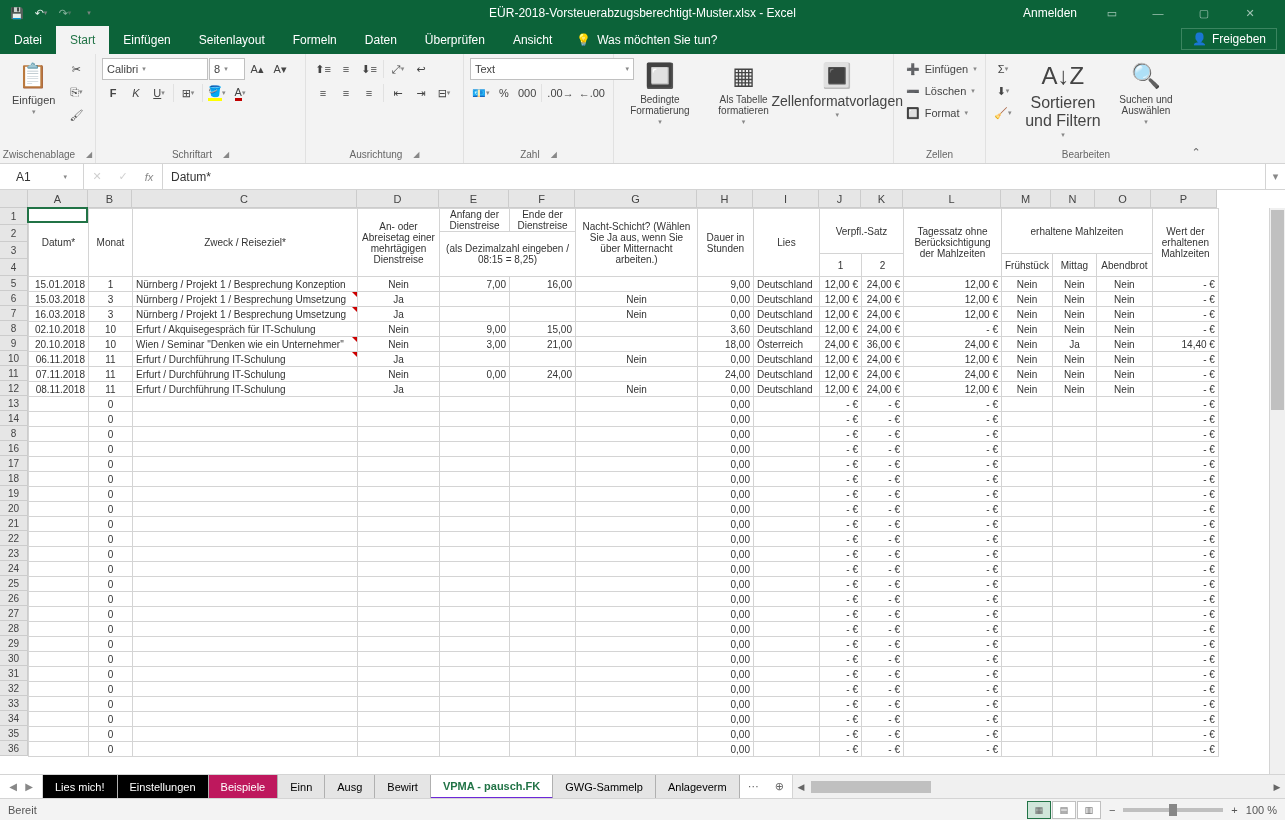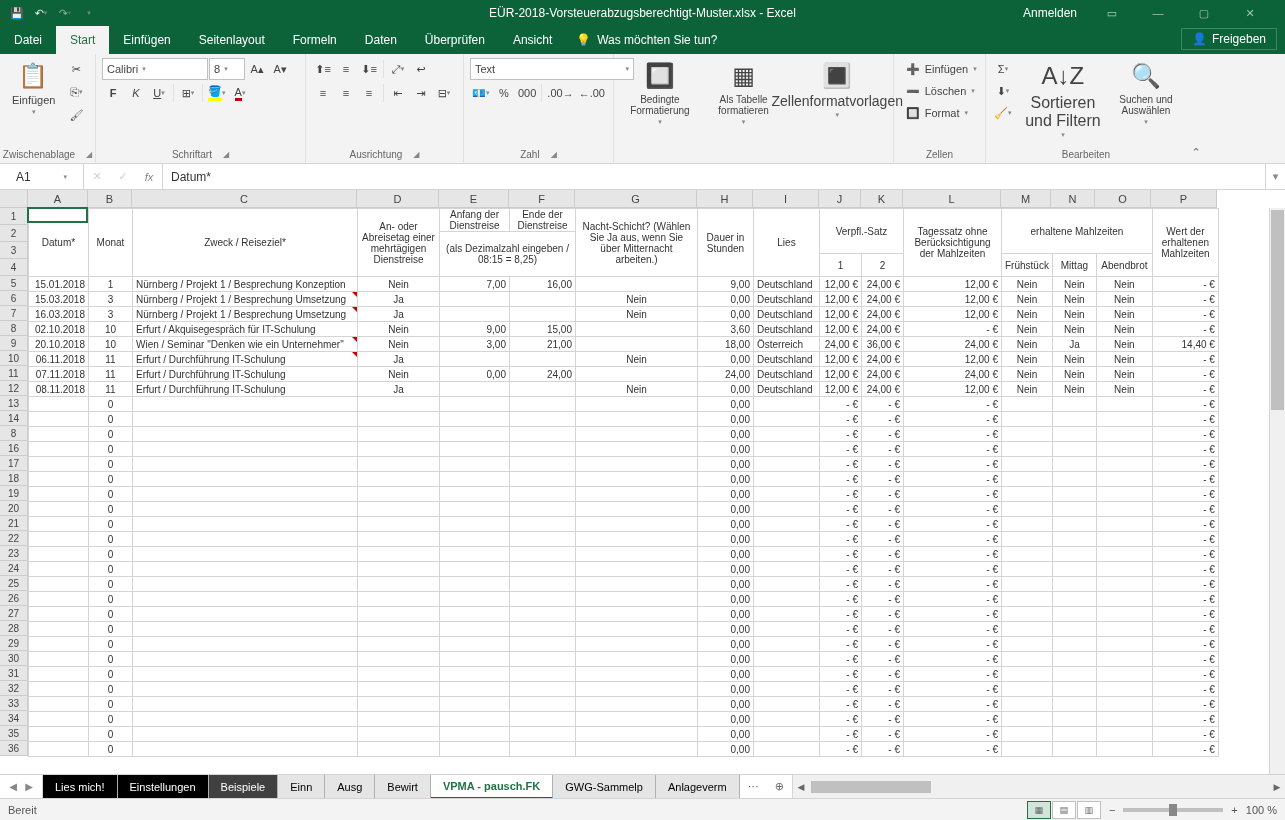--- a/index.html
+++ b/index.html
@@ -52,23 +52,23 @@
 .selected-cell{position:absolute;border:2px solid #217346;pointer-events:none}
 .red-tri{position:absolute;width:0;height:0;border-left:5px solid transparent;border-top:5px solid #c00}
 .vscroll{position:absolute;right:0;top:18px;width:16px;bottom:0;background:#f0f0f0;border-left:1px solid #d4d4d4}
 .vthumb{position:absolute;left:1px;right:1px;top:2px;height:200px;background:#c0c0c0}
 .tabs-bar{height:24px;background:#fff;border-top:1px solid #d4d4d4;display:flex;align-items:stretch;position:relative}
 .tab-nav{display:flex;align-items:center;gap:2px;padding:0 6px;border-right:1px solid #d4d4d4}
 .tab-nav-btn{width:14px;color:#888;font-size:10px;text-align:center}
 .sheet-tabs{display:flex;align-items:stretch;overflow:hidden}
 .sheet-tab{padding:0 12px;display:flex;align-items:center;font-size:11px;border-right:1px solid #b0b0b0;color:#fff;white-space:nowrap}
 .tab-black{background:#000;color:#fff}
-.tab-purple{background:#404040;color:#fff}
+.tab-purple{background:#be185d;color:#fff}
 .tab-yellow{background:#e5e5e5;color:#000}
-.tab-green-active{background:#fff;color:#217346;border-bottom:2px solid #b91c1c;margin-bottom:-1px;font-weight:600}
+.tab-green-active{background:#fff;color:#217346;border-bottom:2px solid #6d28d9;margin-bottom:-1px;font-weight:600}
 .tab-more{padding:0 8px;display:flex;align-items:center;color:#666}
 .hscroll-area{flex:1;display:flex;align-items:center;border-left:1px solid #d4d4d4;background:#f0f0f0;position:relative}
 .hscroll-track{flex:1;height:14px;position:relative}
 .hscroll-thumb{position:absolute;top:1px;bottom:1px;left:2px;width:120px;background:#c0c0c0}
 .hscroll-btn{width:16px;height:16px;display:flex;align-items:center;justify-content:center;color:#666;font-size:9px}
 .status-bar{height:22px;background:#f3f3f3;border-top:1px solid #d4d4d4;display:flex;align-items:center;justify-content:space-between;padding:0 8px;font-size:11px;color:#555}
 .status-right{display:flex;align-items:center;gap:8px}
 .view-btns{display:flex;gap:1px}
 .view-btn{width:24px;height:18px;border:1px solid #c0c0c0;background:#fff;display:flex;align-items:center;justify-content:center;font-size:9px;color:#666}
 .view-btn.active{background:#d0e6da;border-color:#217346}

